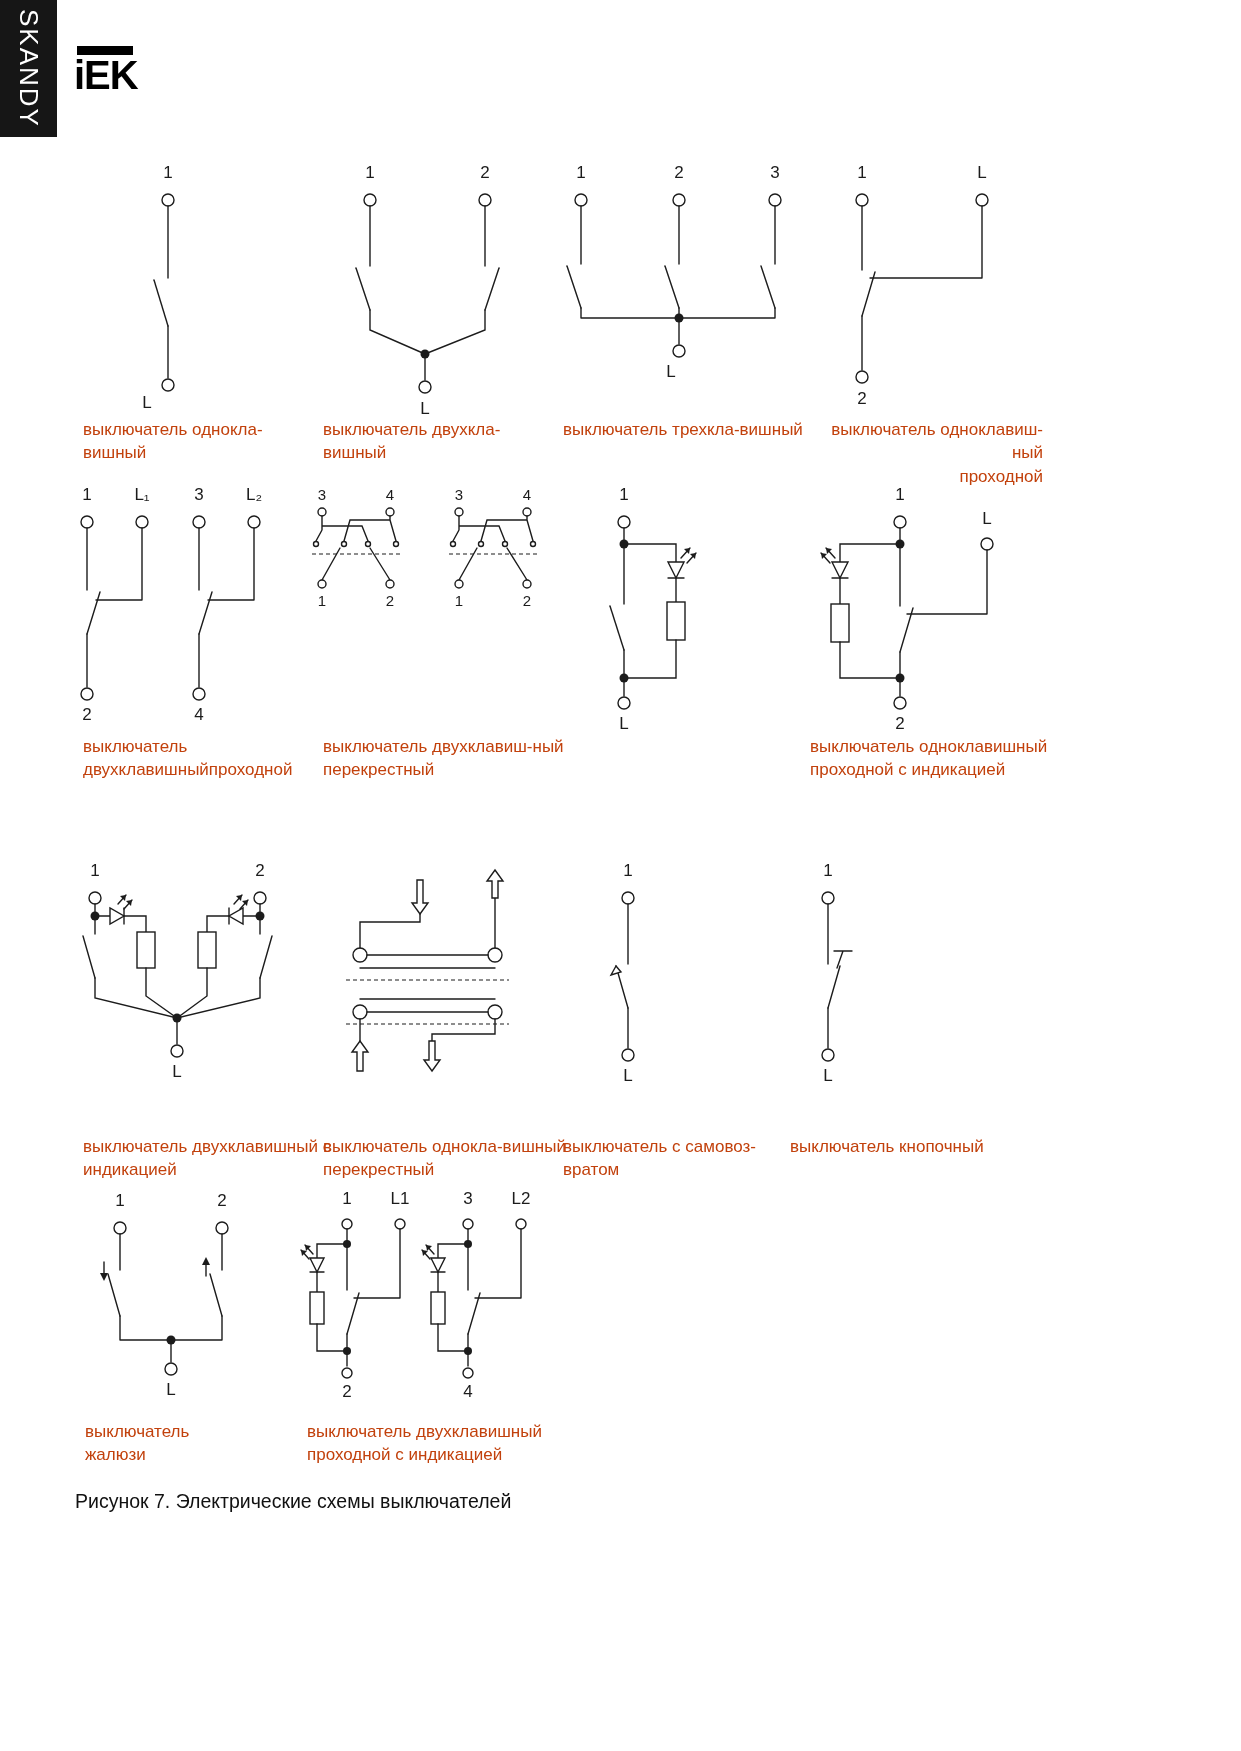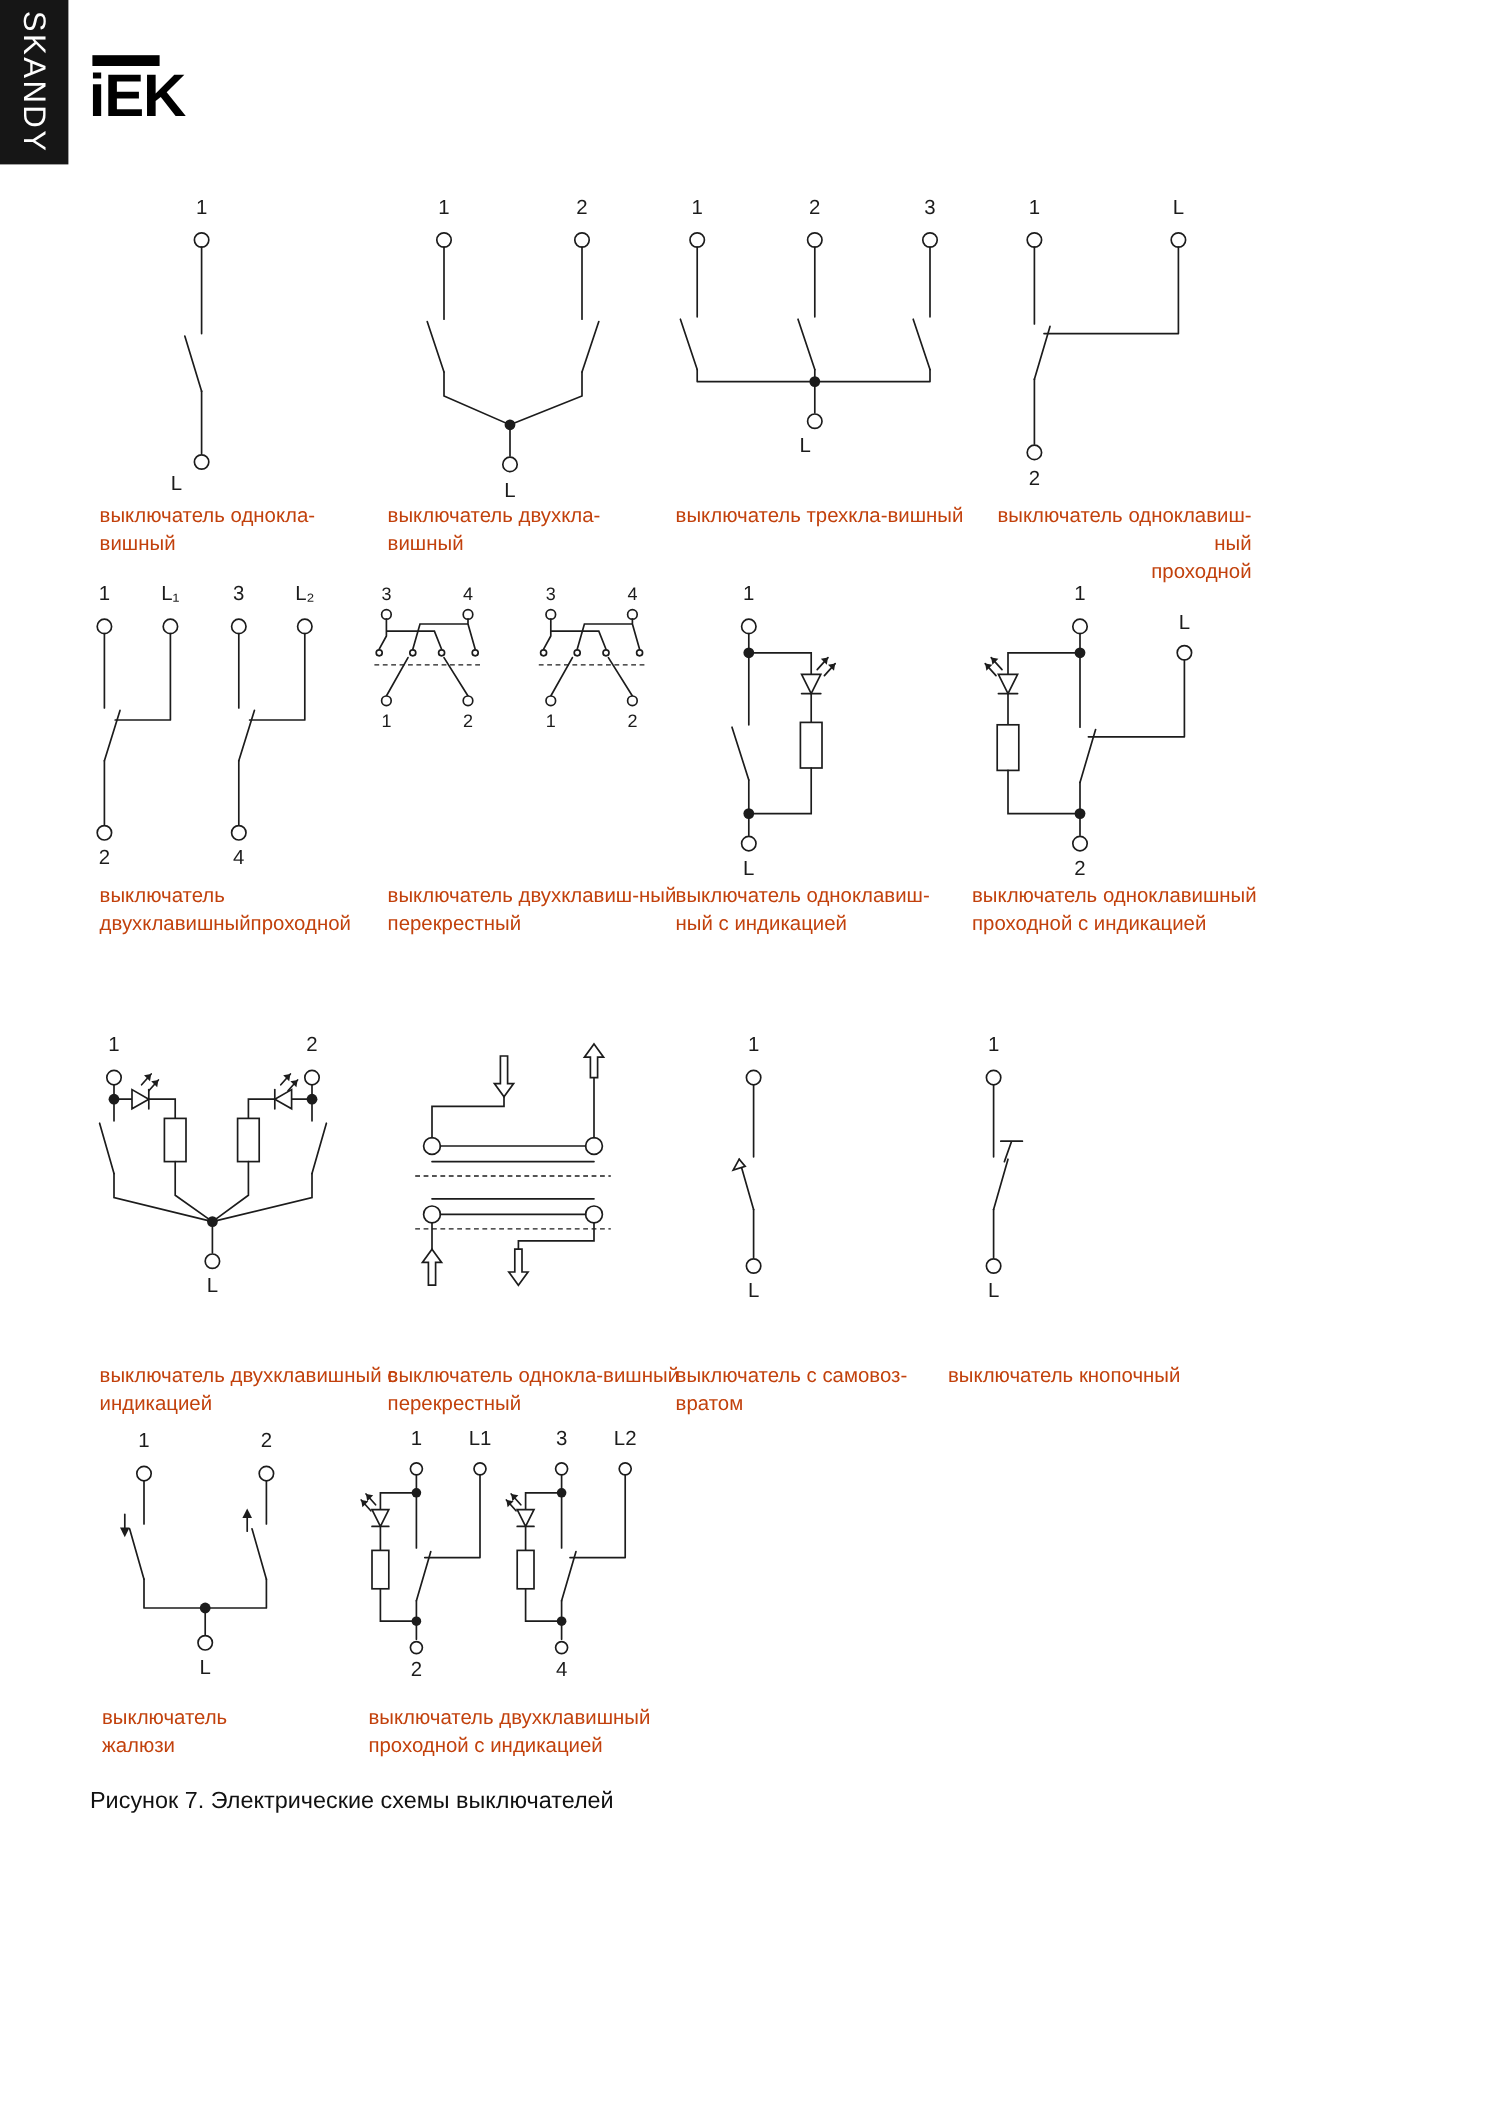--- a/index.html
+++ b/index.html
@@ -5,21 +5,21 @@
   html,body{margin:0;padding:0;background:#fff;}
   .page{position:relative;width:1241px;height:1751px;background:#fff;overflow:hidden;
         font-family:"Liberation Sans",sans-serif;color:#111;}
   
   .brand{position:absolute;left:0;top:0;width:57px;height:137px;background:#161616;
          display:flex;align-items:center;justify-content:center;}
   .brand-text{writing-mode:vertical-rl;color:#fff;font-size:26px;letter-spacing:2px;}
   
   .logo{position:absolute;left:74px;top:46px;}
   .logo-bar{width:56px;height:9px;background:#000;margin:0 0 2px 3px;}
-  .logo-text{font-size:50px;font-weight:bold;letter-spacing:-1px;line-height:0.92;color:#000;}
+  .logo-text{font-size:40px;font-weight:bold;letter-spacing:-1px;line-height:0.92;color:#000;}
   
   .diag{position:absolute;margin:0;}
   .diag svg{display:block;overflow:visible;}
   .wire{stroke:#1c1c1c;stroke-width:1.4;fill:none;stroke-linecap:round;}
   .wire-d{stroke:#1c1c1c;stroke-width:1.1;fill:none;stroke-dasharray:4 3;}
   .term{fill:#fff;stroke:#1c1c1c;stroke-width:1.4;}
   .dot{fill:#1c1c1c;stroke:none;}
   .res{fill:#fff;stroke:#1c1c1c;stroke-width:1.4;}
   .led{fill:#fff;stroke:#1c1c1c;stroke-width:1.4;}
   .ah{fill:#1c1c1c;stroke:none;}
@@ -226,22 +226,20 @@
       <path class="wire" d="M110,170 V214"></path>
       <circle class="term" cx="110" cy="221" r="6"></circle>
       <text class="tlabel" x="110" y="247">2</text>
     </svg>
   </figure>
 
   <div class="caption" style="left:83px;top:735px;width:250px;">выключатель
 двухклавишныйпроходной</div>
   <div class="caption" style="left:323px;top:735px;width:250px;">выключатель двухклавиш-ный
 перекрестный</div>
-  <div class="caption" style="left:563px;top:735px;width:250px;">выключатель одноклавиш-
-ный с индикацией</div>
   <div class="caption" style="left:790px;top:735px;width:250px;margin-left:20px;">выключатель одноклавишный
 проходной с индикацией</div>
 
   <figure class="diag" style="left:58px;top:858px;">
     <svg width="250" height="248" viewBox="0 0 250 248">
       <text class="tlabel" x="37" y="18">1</text>
       <text class="tlabel" x="202" y="18">2</text>
       <circle class="term" cx="37" cy="40" r="6"></circle>
       <circle class="term" cx="202" cy="40" r="6"></circle>
       <path class="wire" d="M37,46 V76"></path>

